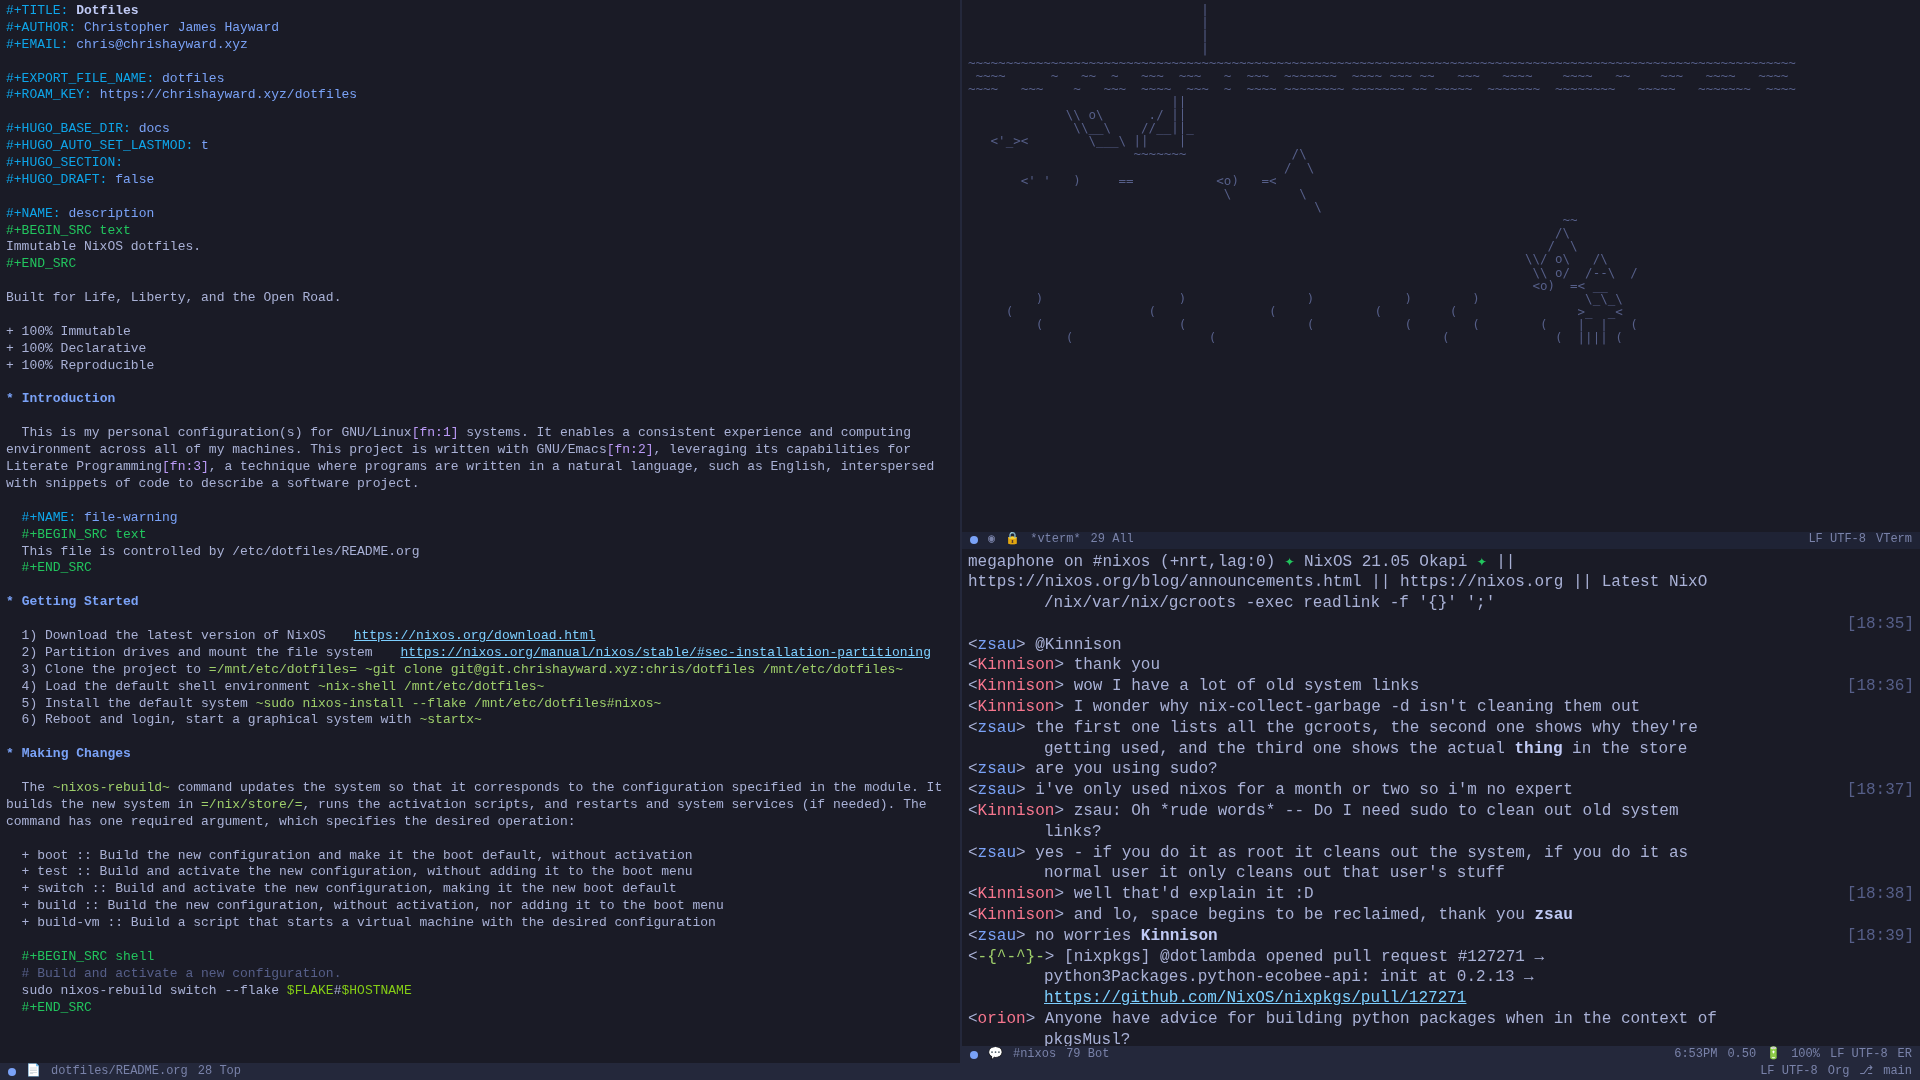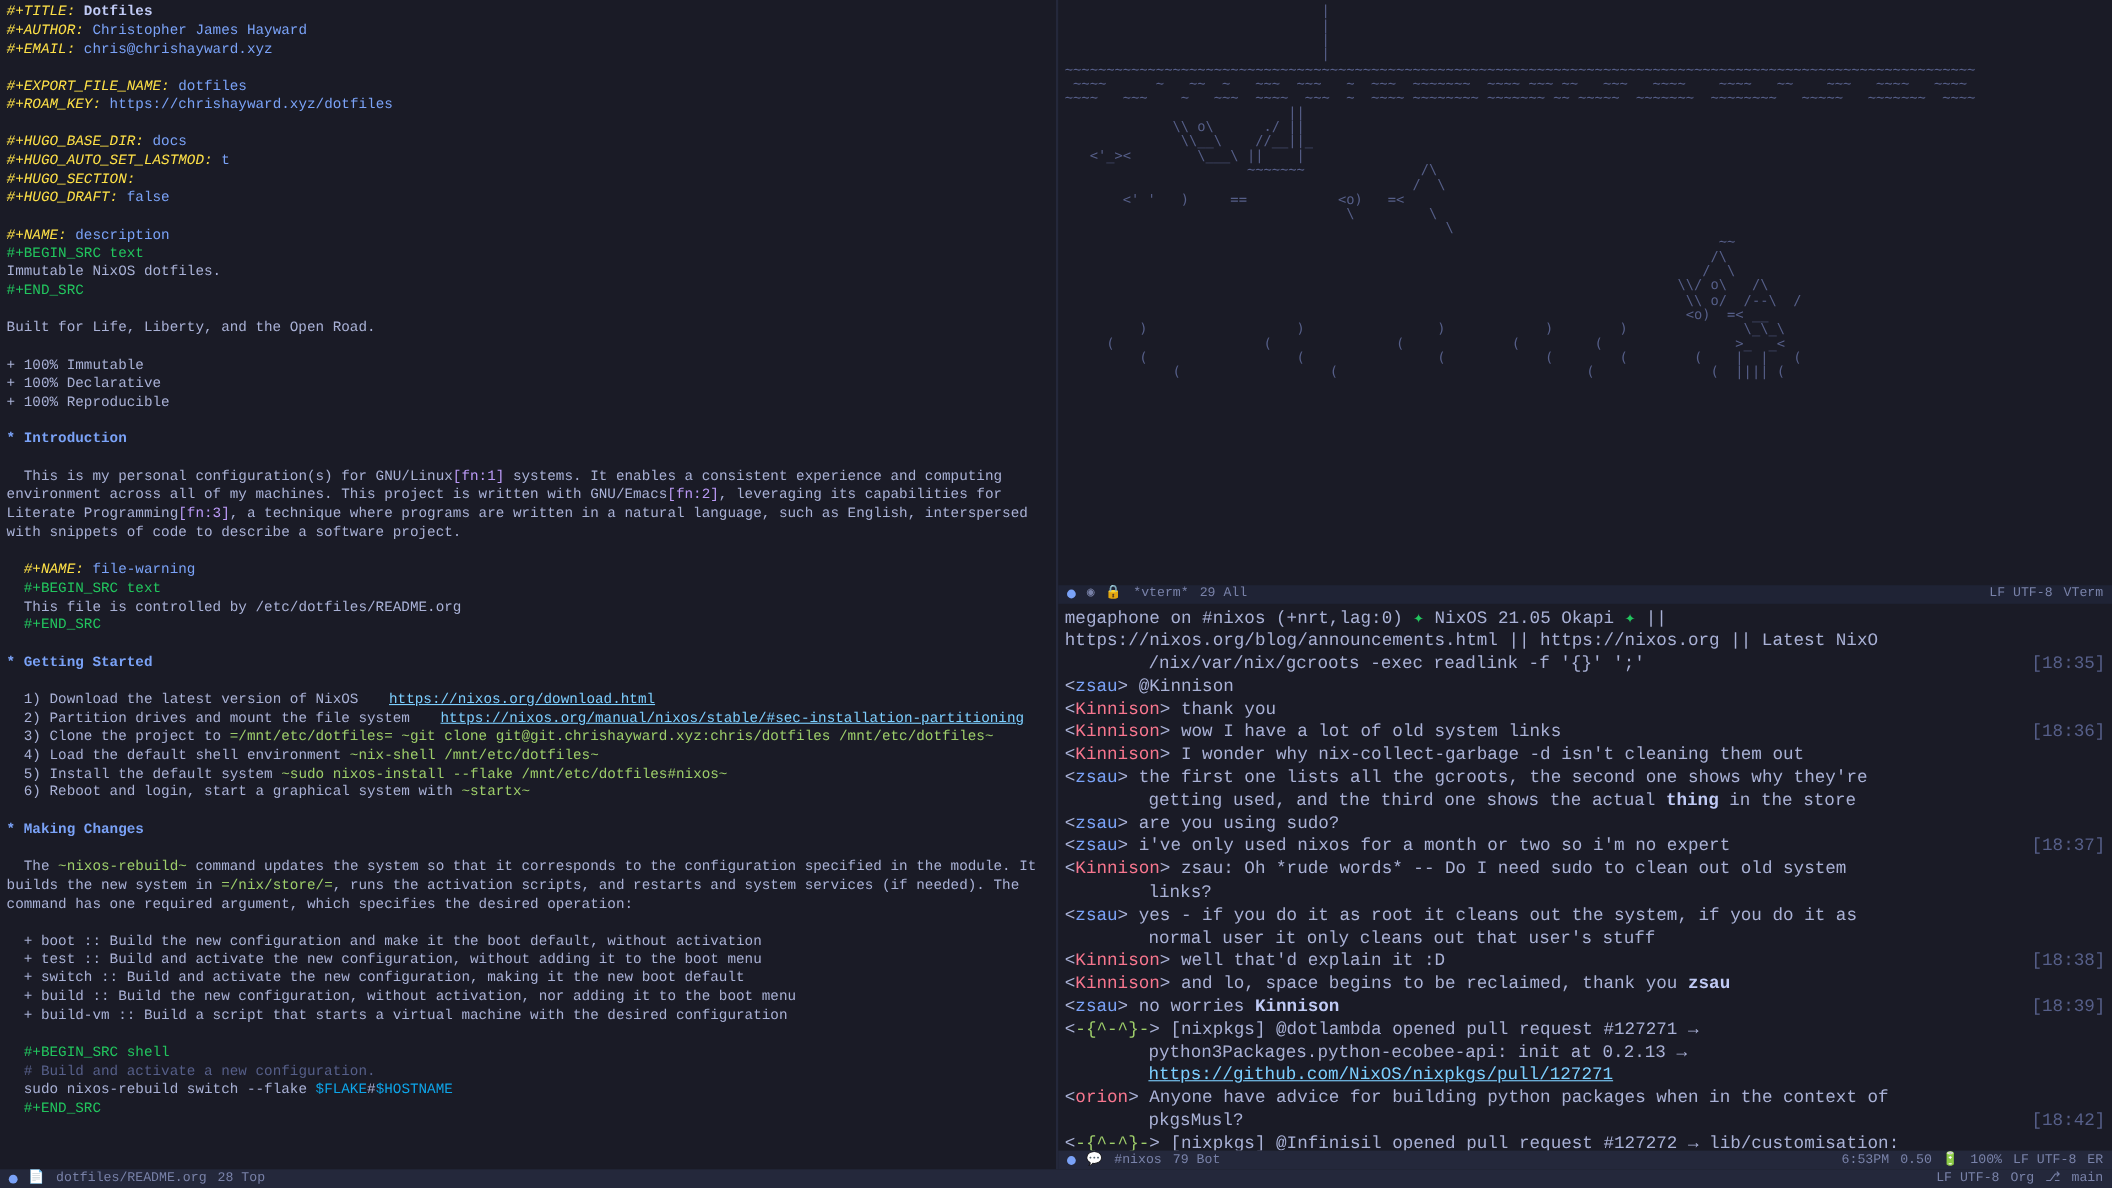--- a/index.html
+++ b/index.html
@@ -18,44 +18,44 @@
 }
 #left-pane { grid-row: 1; grid-column: 1; padding: 3px 6px; overflow: hidden; }
 #right-col { grid-row: 1; grid-column: 2; display: grid; grid-template-rows: 50% 17px 1fr 17px; border-left: 2px solid #24283b; }
 #top-right { padding: 3px 6px; overflow: hidden; }
 #bottom-right { padding: 3px 6px; overflow: hidden; font-size: 16px; }
 #bottom-bar { grid-row: 2; grid-column: 1 / 3; display: flex; background: #24283b; }
 .modeline { background: #24283b; color: #7982a9; display: flex; align-items: center; padding: 0 8px; font-size: 12px; height: 17px; gap: 10px; }
 .modeline.inactive { background: #1f2335; }
 .modeline .right { margin-left: auto; display: flex; gap: 10px; }
 
-.kw { color: #fde047; font-style: italic; }
+.kw { color: #0ea5e9; }
 .title-val { color: #c0caf5; font-weight: bold; }
 .val { color: #7aa2f7; }
 .dim { color: #22c55e; }
 .h1 { color: #7aa2f7; font-weight: bold; }
 .link { color: #7dcfff; text-decoration: underline; margin-left: 20px; }
 .fn { color: #bb9af7; }
 .code { color: #9ece6a; }
 .str { color: #9ece6a; }
-.var { color: #0ea5e9; text-align: right; }
+.var { color: #84cc16; text-align: right; }
 .comment { color: #565f89; }
 .nick1 { color: #f7768e; }
 .nick2 { color: #7aa2f7; }
 .nick3 { color: #9ece6a; }
 .ts { color: #565f89; }
 .url { color: #7dcfff; text-decoration: underline; }
 .bold { color: #c0caf5; font-weight: bold; }
 .erc-prompt { color: #3b82f6; margin-top: 20px; }
 
 pre { font-family: inherit; white-space: pre-wrap; word-wrap: break-word; }
 .ascii { color: #565f89; font-size: 12.5px; line-height: 1.05; white-space: pre; font-family: monospace;}
 .chat-line { display: flex; }
 .chat-line .ts-col { margin-left: auto; padding-left: 8px; }
-.chat-indent { padding-left: 76px; }
+.chat-indent { padding-left: 76px; flex-direction: column; }
 .dot { width: 8px; height: 8px; border-radius: 50%; background: #7aa2f7; display:inline-block; }
 </style>
 </head>
 <body>
 
 <div id="left-pane">
 <pre><span class="kw">#+TITLE:</span> <span class="title-val">Dotfiles</span>
 <span class="kw">#+AUTHOR:</span> <span class="val">Christopher James Hayward</span>
 <span class="kw">#+EMAIL:</span> <span class="val">chris@chrishayward.xyz</span>
 

